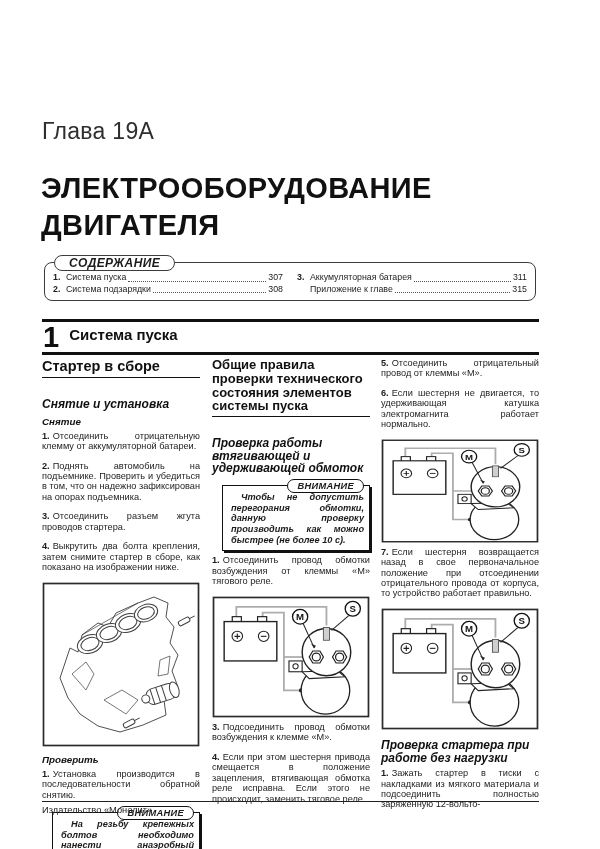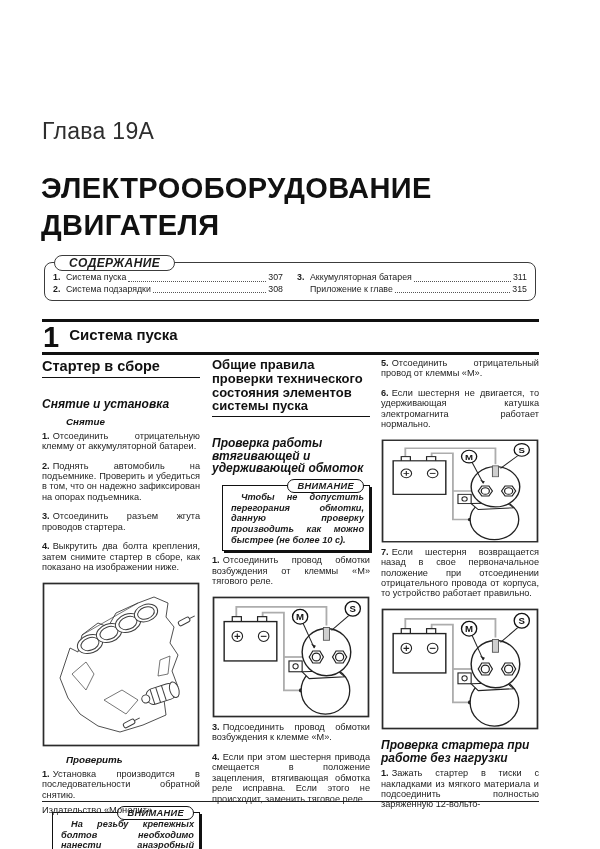--- a/index.html
+++ b/index.html
@@ -23,21 +23,21 @@
   
   .section-header{position:absolute;left:42px;top:319px;width:497px;border-top:3.5px solid #101010;border-bottom:3.5px solid #101010;height:30px;display:flex;align-items:flex-start;}
   .sec-num{font-size:29px;font-weight:bold;line-height:28px;margin:1px 10px 0 1px;color:#101010;}
   .sec-title{font-size:15px;font-weight:bold;margin-top:4px;color:#101010;}
   
   .col{position:absolute;top:358px;width:158px;}
   .col-1{left:42px;} .col-2{left:212px;} .col-3{left:381px;}
   .col-heading{font-size:14.5px;font-weight:bold;border-bottom:1.6px solid #111;padding-bottom:2px;line-height:17px;color:#111;}
   .col-heading-2{font-size:13px;font-weight:bold;line-height:13.8px;border-bottom:1.4px solid #111;padding-bottom:3px;color:#111;}
   .sub-heading{font-size:12px;font-weight:bold;font-style:italic;line-height:12.6px;margin-top:20px;color:#111;}
-  .mini-heading{font-size:9.8px;font-weight:bold;font-style:italic;margin-top:5px;line-height:11px;color:#111;margin-left:24px;}
+  .mini-heading{font-size:9.8px;font-weight:bold;font-style:italic;margin-top:5px;line-height:11px;color:#111;}
   .step{font-size:9.2px;line-height:10.4px;text-align:justify;margin-top:3px;}
   .step .num{font-weight:bold;margin-right:3px;}
   .first-step{margin-top:4px;}
   
   .warn{position:relative;border:1.4px solid #111;box-shadow:2px 2px 0 #111;margin-top:12px;padding:6px 5px 5px 8px;margin-left:10px;}
   .warn-tab{position:absolute;top:-7px;right:5px;background:#fff;border:1.4px solid #111;border-radius:8px;padding:0 9px;font-size:9.3px;font-weight:bold;font-style:italic;line-height:12px;letter-spacing:.3px;}
   .warn-text{font-size:9.2px;line-height:10.7px;font-weight:bold;font-style:italic;text-align:justify;text-indent:10px;}
   
   .figure{margin-top:5px;line-height:0;}
   .figure svg{display:block;width:158px;}

